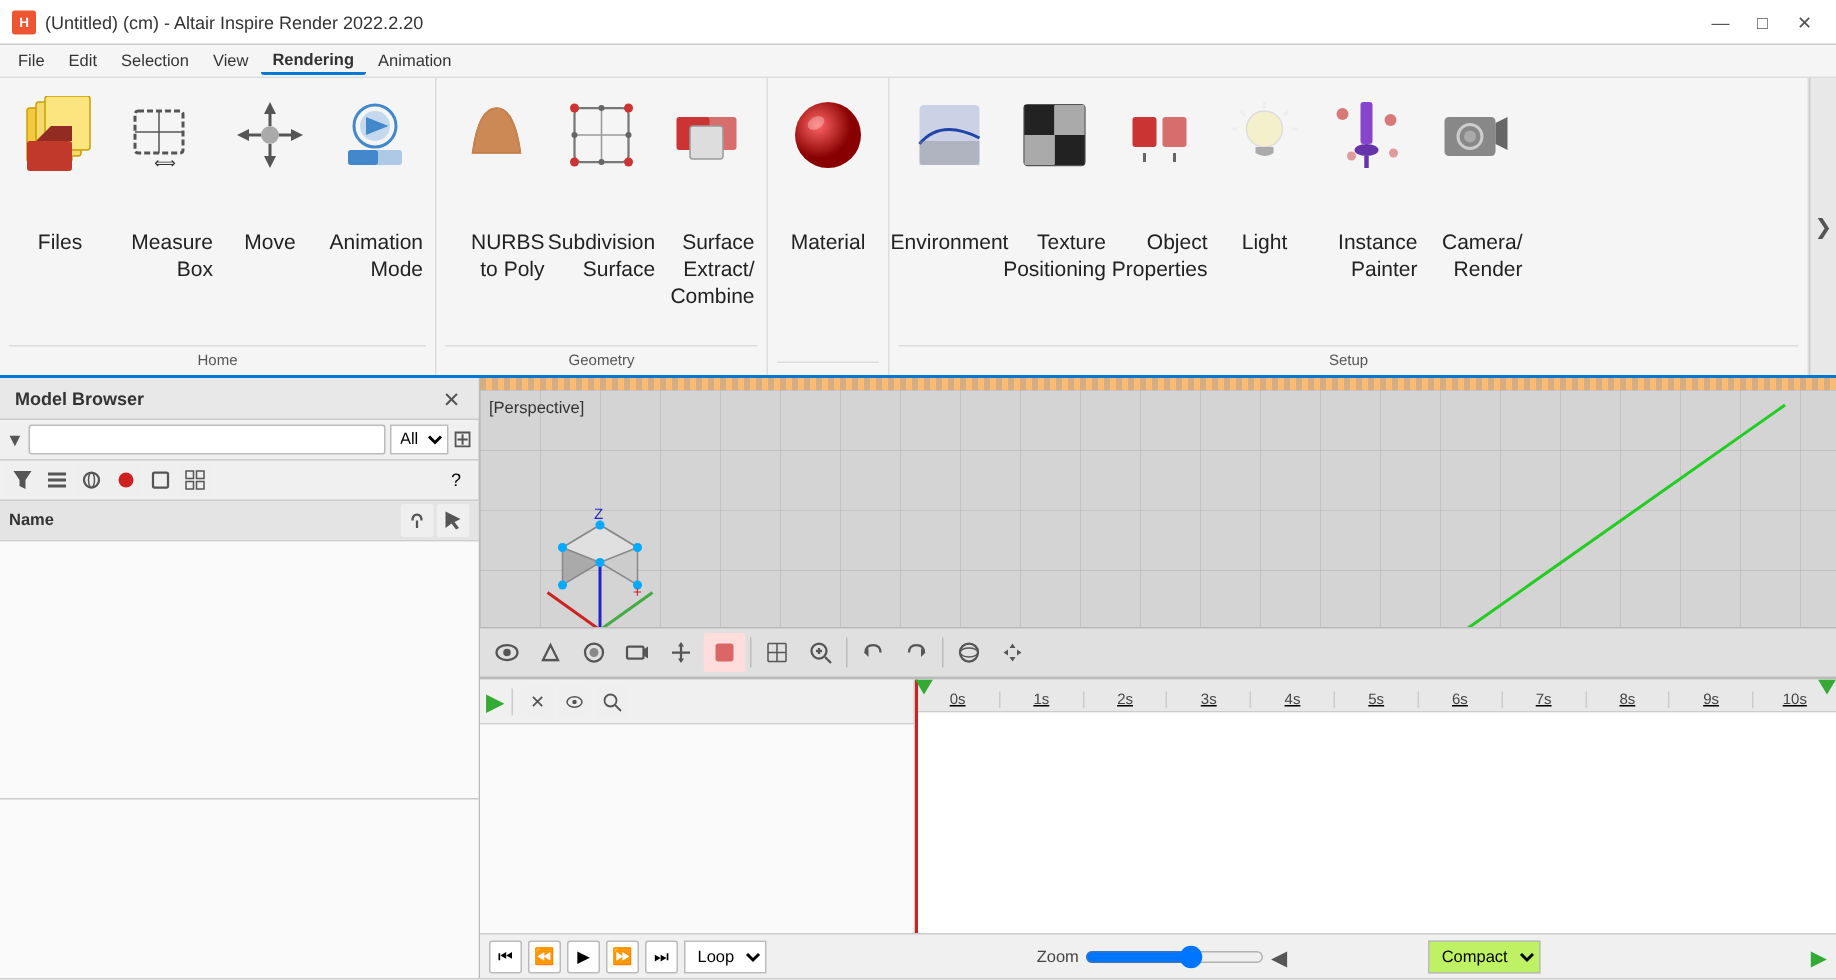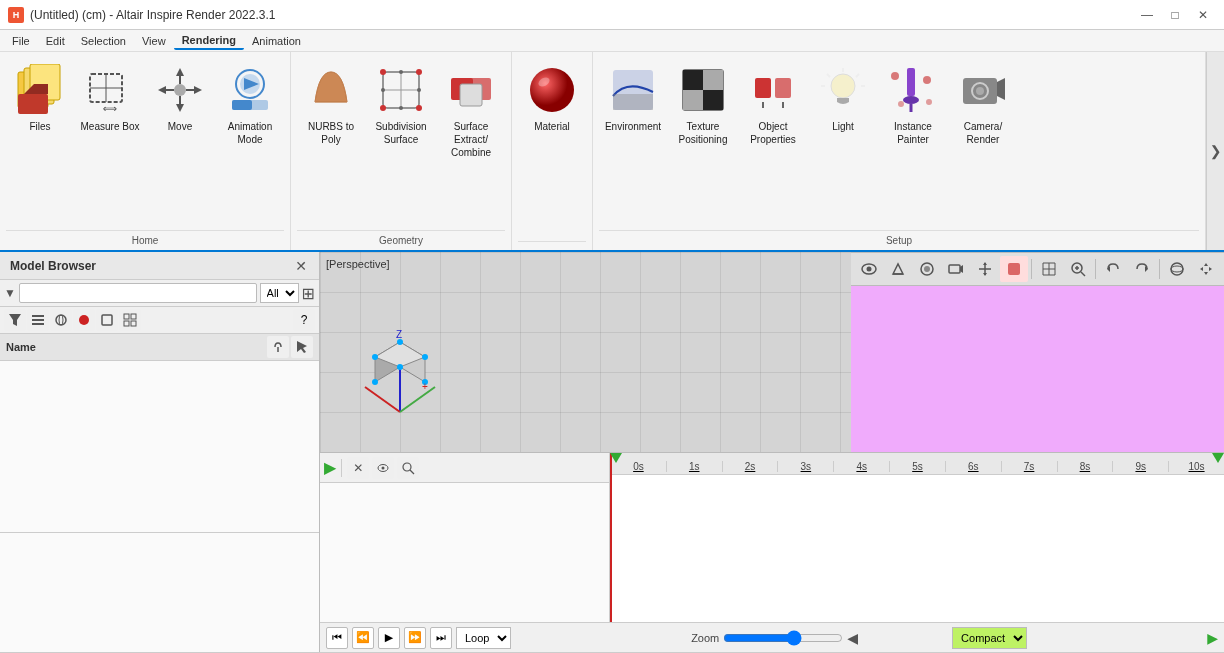--- a/index.html
+++ b/index.html
@@ -32,21 +32,21 @@
     .ribbon-section { display: flex; flex-direction: column; border-right: 1px solid #ddd; padding: 4px 6px; }
     .ribbon-section-label { font-size: 10px; color: #555; text-align: center; margin-top: auto; padding-top: 4px; border-top: 1px solid #ddd; }
     .ribbon-items { display: flex; gap: 2px; flex: 1; align-items: flex-start; padding-top: 4px; }
     .ribbon-btn {
       display: flex; flex-direction: column; align-items: center; justify-content: flex-start;
       width: 68px; padding: 4px 2px; cursor: pointer; border-radius: 3px; min-height: 130px;
     }
     .ribbon-btn .icon-box {
       width: 52px; height: 52px; display: flex; align-items: center; justify-content: center; margin-bottom: 4px;
     }
-    .ribbon-btn .btn-label { font-size: 10px; text-align: center; color: #222; line-height: 1.3; }
+    .ribbon-btn .btn-label { font-size: 14px; text-align: right; color: #222; line-height: 1.3; margin-top: 32px; }
 
     
     .main-area { display: flex; height: calc(653px - 30px - 22px - 200px - 1px); }
 
     
     .sidebar {
       width: 320px; background: #f0f0f0; border-right: 1px solid #bbb;
       display: flex; flex-direction: column;
     }
     .sidebar-header {
@@ -62,22 +62,22 @@
     .sidebar-toolbar { display: flex; align-items: center; padding: 2px 4px; border-bottom: 1px solid #ccc; gap: 1px; }
     .sidebar-tool-btn { width: 22px; height: 22px; display: flex; align-items: center; justify-content: center; cursor: pointer; border: 1px solid transparent; border-radius: 2px; font-size: 12px; }
     .sidebar-col-header { display: flex; align-items: center; justify-content: space-between; padding: 2px 6px; background: #e4e4e4; border-bottom: 1px solid #ccc; }
     .sidebar-col-name { font-size: 11px; font-weight: bold; color: #333; }
     .sidebar-col-actions { display: flex; gap: 2px; }
     .sidebar-content { flex: 1; background: #fafafa; overflow-y: auto; }
     .sidebar-bottom { height: 120px; background: #fafafa; border-top: 1px solid #ccc; }
 
     
     .viewport {
-      flex: 1; background: #f0abfc; position: relative; overflow: hidden;
-      display: flex; flex-direction: row;
+      flex: 1; background: #fdba74; position: relative; overflow: hidden;
+      display: flex; flex-direction: column;
     }
     .viewport-3d { flex: 1; position: relative; overflow: hidden; }
     .viewport-grid {
       position: absolute; inset: 0;
       background-image:
         linear-gradient(rgba(0,0,0,0.08) 1px, transparent 1px),
         linear-gradient(90deg, rgba(0,0,0,0.08) 1px, transparent 1px);
       background-size: 40px 40px;
       background-color: #d4d4d4;
     }
@@ -128,21 +128,21 @@
 
     
     .menu-item.rendering { border-bottom: 2px solid #0078d4; font-weight: bold; }
   </style>
 </head>
 <body>
 
 <div class="title-bar">
   <div class="title-bar-left">
     <div class="title-bar-logo">H</div>
-    <span class="title-bar-text">(Untitled) (cm) - Altair Inspire Render 2022.3.1</span>
+    <span class="title-bar-text">(Untitled) (cm) - Altair Inspire Render 2022.2.20</span>
   </div>
   <div class="title-bar-controls">
     <button class="title-btn">—</button>
     <button class="title-btn">□</button>
     <button class="title-btn close">✕</button>
   </div>
 </div>
 
 <div class="menu-bar">
   <span class="menu-item">File</span>

